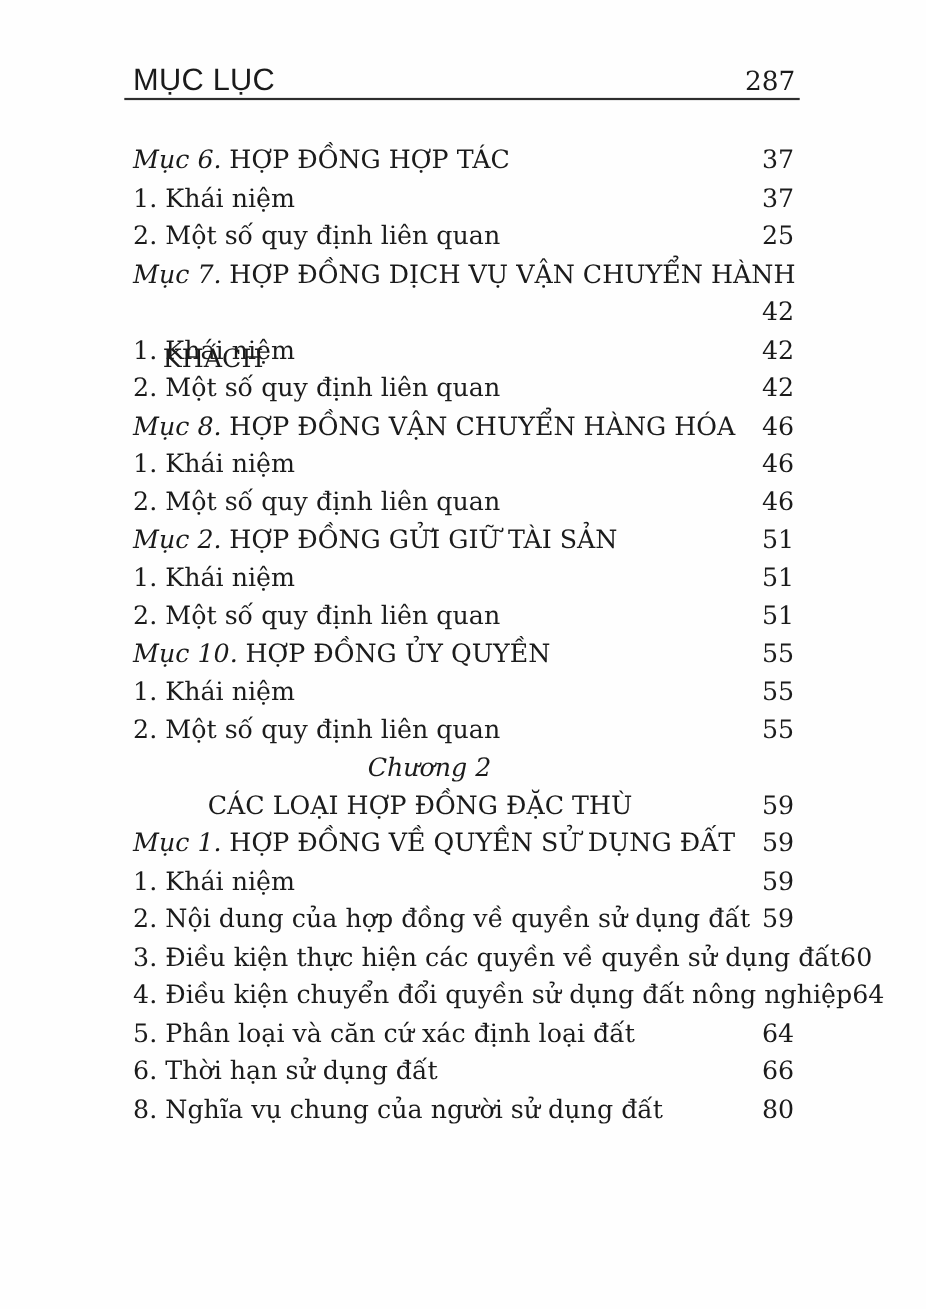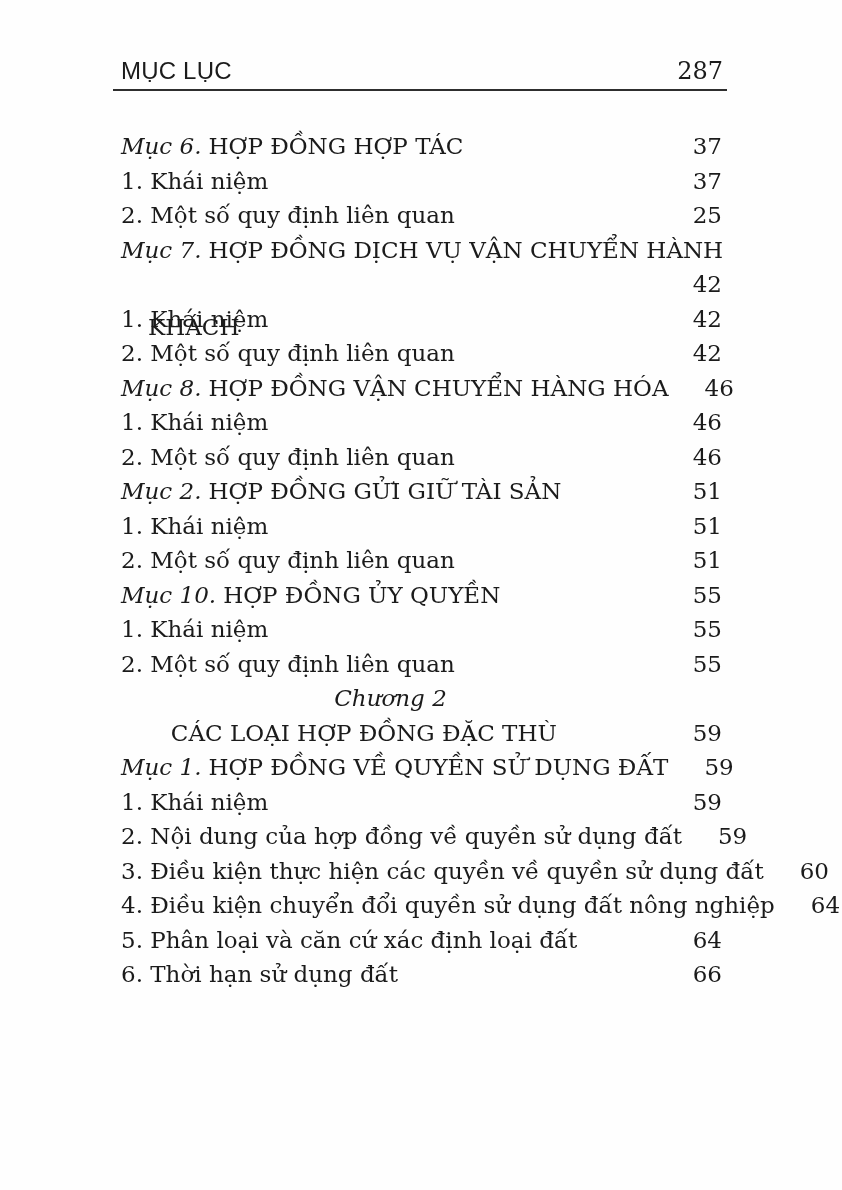--- a/index.html
+++ b/index.html
@@ -18,42 +18,41 @@
   .header {
     position: absolute;
     left: 113px; top: 57px;
     width: 614px; height: 32px;
     border-bottom: 2px solid var(--rule, #2e2e2e);
     display: flex;
     align-items: baseline;
   }
   .header-title {
     font-family: "Liberation Sans", sans-serif;
-    font-size: 24px;
+    font-size: 28px;
     letter-spacing: 0.2px;
     padding-left: 8px;
     color: var(--ink, #222);
   }
   .header-page {
     margin-left: auto;
     font-size: 24px;
     padding-right: 4px;
   }
   .toc {
     position: absolute;
     left: 121px; top: 129px;
     width: 601px;
     font-size: 23px;
   }
   .row {
     display: flex;
     height: 34.5px;
     line-height: 34.5px;
     white-space: nowrap;
-    gap: 36px;
   }
   .row .label { white-space: pre; }
   .row .it { font-style: italic; }
   .row .caps { margin-left: 7px; }
   .row .pagenum { margin-left: auto; }
   .row.continuation .label { padding-left: 27px; margin-top: 43px; }
   .row.chapter-label { font-style: italic; }
   .row.chapter-label .label {
     flex: 1;
     text-align: center;
@@ -167,15 +166,19 @@
         <span class="pagenum">64</span>
       </div>
       <div class="row item">
         <span class="label">5. Phân loại và căn cứ xác định loại đất</span>
         <span class="pagenum">64</span>
       </div>
       <div class="row item">
         <span class="label">6. Thời hạn sử dụng đất</span>
         <span class="pagenum">66</span>
       </div>
+      <div class="row item">
+        <span class="label">8. Nghĩa vụ chung của người sử dụng đất</span>
+        <span class="pagenum">80</span>
+      </div>
     </div>
 
 </div>
 
 </body></html>

